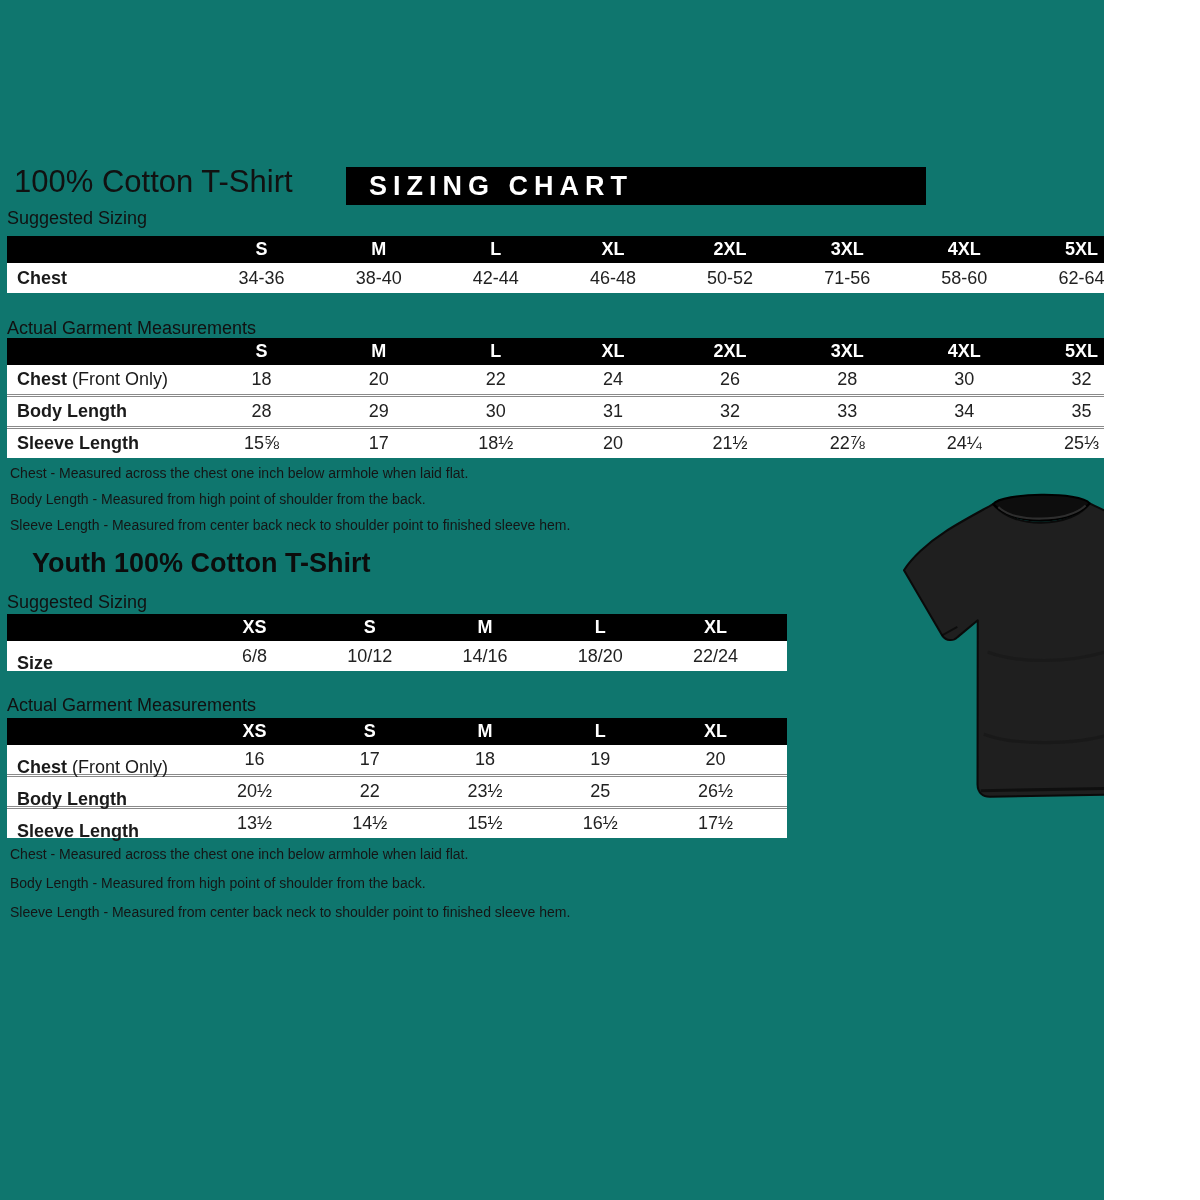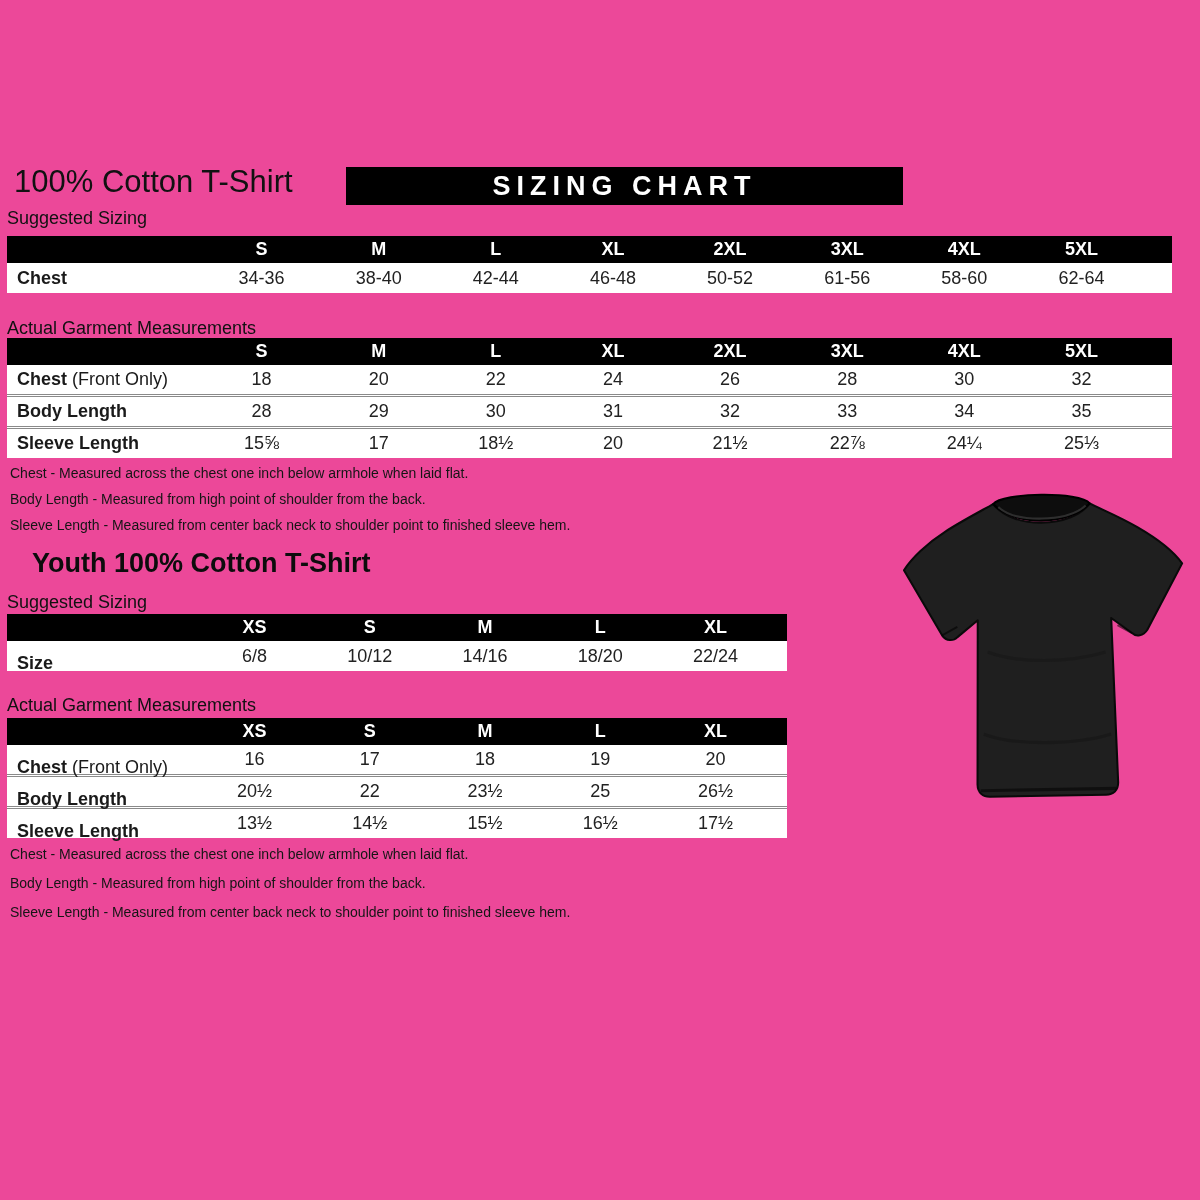--- a/index.html
+++ b/index.html
@@ -1,21 +1,21 @@
 <!DOCTYPE html>
 <html><head>
 <meta charset="utf-8">
 <style>
   html,body{margin:0;padding:0;background:#ffffff;}
   body{font-family:"Liberation Sans", sans-serif;color:#1a1a1a;}
-  .canvas{position:relative;width:1200px;height:1200px;background:#ec4899;overflow:hidden;}
+  .canvas{position:relative;width:1104px;height:1200px;background:#0f766e;overflow:hidden;}
 
   .page-title{position:absolute;left:14px;top:164px;font-size:31px;font-weight:400;letter-spacing:0;color:#111;}
   .banner{position:absolute;left:346px;top:167px;width:557px;height:38px;background:#000;
-          display:flex;align-items:center;justify-content:center;}
+          display:flex;align-items:center;justify-content:flex-start;padding-left:23px;}
   .banner span{color:#fff;font-weight:700;font-size:27px;letter-spacing:6px;}
 
   .section-label{position:absolute;font-size:18px;color:#111;}
   .lbl-suggested-adult{left:7px;top:208px;}
   .lbl-actual-adult{left:7px;top:318px;}
   .lbl-suggested-youth{left:7px;top:592px;}
   .lbl-actual-youth{left:7px;top:695px;}
 
   .size-table{position:absolute;left:7px;}
   .table-adult-suggested{top:236px;width:1165px;}
@@ -74,21 +74,21 @@
         <div class="t-cell t-colhead">4XL</div>
         <div class="t-cell t-colhead">5XL</div>
       </div>
       <div class="t-row">
         <div class="t-label"><span class="lbl-bold">Chest</span></div>
         <div class="t-cell">34-36</div>
         <div class="t-cell">38-40</div>
         <div class="t-cell">42-44</div>
         <div class="t-cell">46-48</div>
         <div class="t-cell">50-52</div>
-        <div class="t-cell">61-56</div>
+        <div class="t-cell">71-56</div>
         <div class="t-cell">58-60</div>
         <div class="t-cell">62-64</div>
       </div>
     </div>
 
   <div class="section-label lbl-actual-adult">Actual Garment Measurements</div>
   <div class="size-table table-adult-actual with-separators">
       <div class="t-head">
         <div class="t-label"></div>
         <div class="t-cell t-colhead">S</div>

